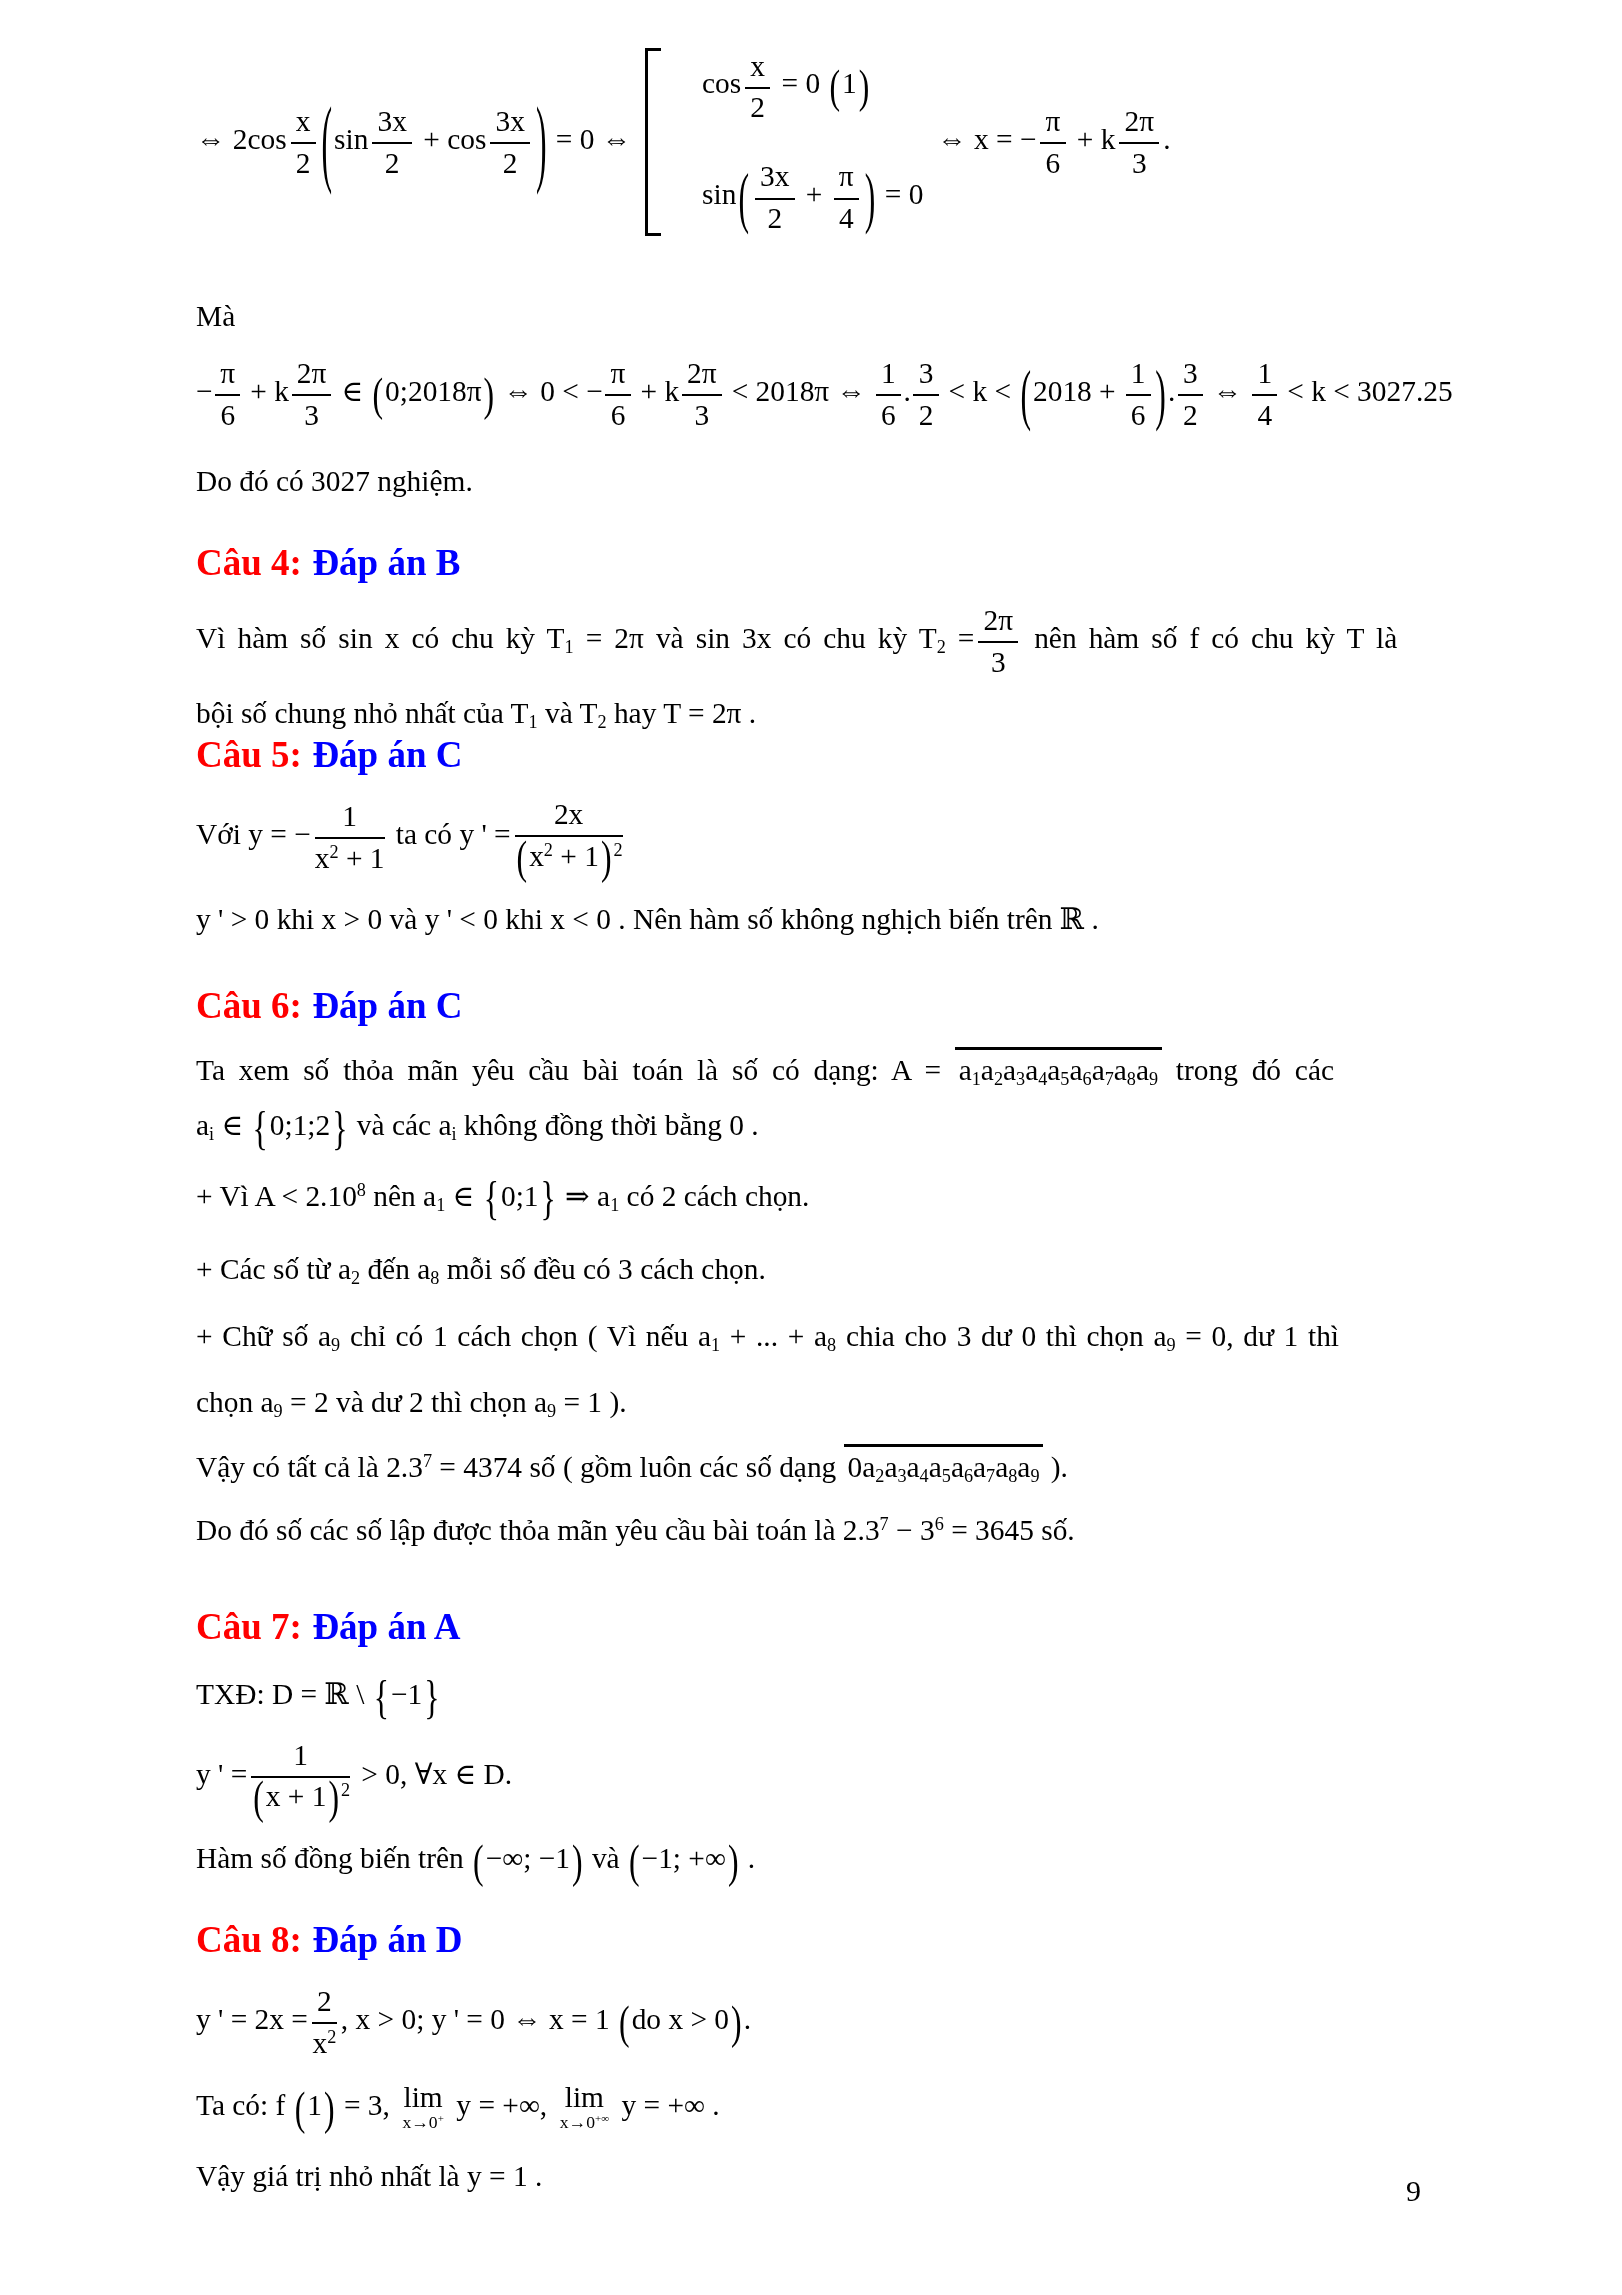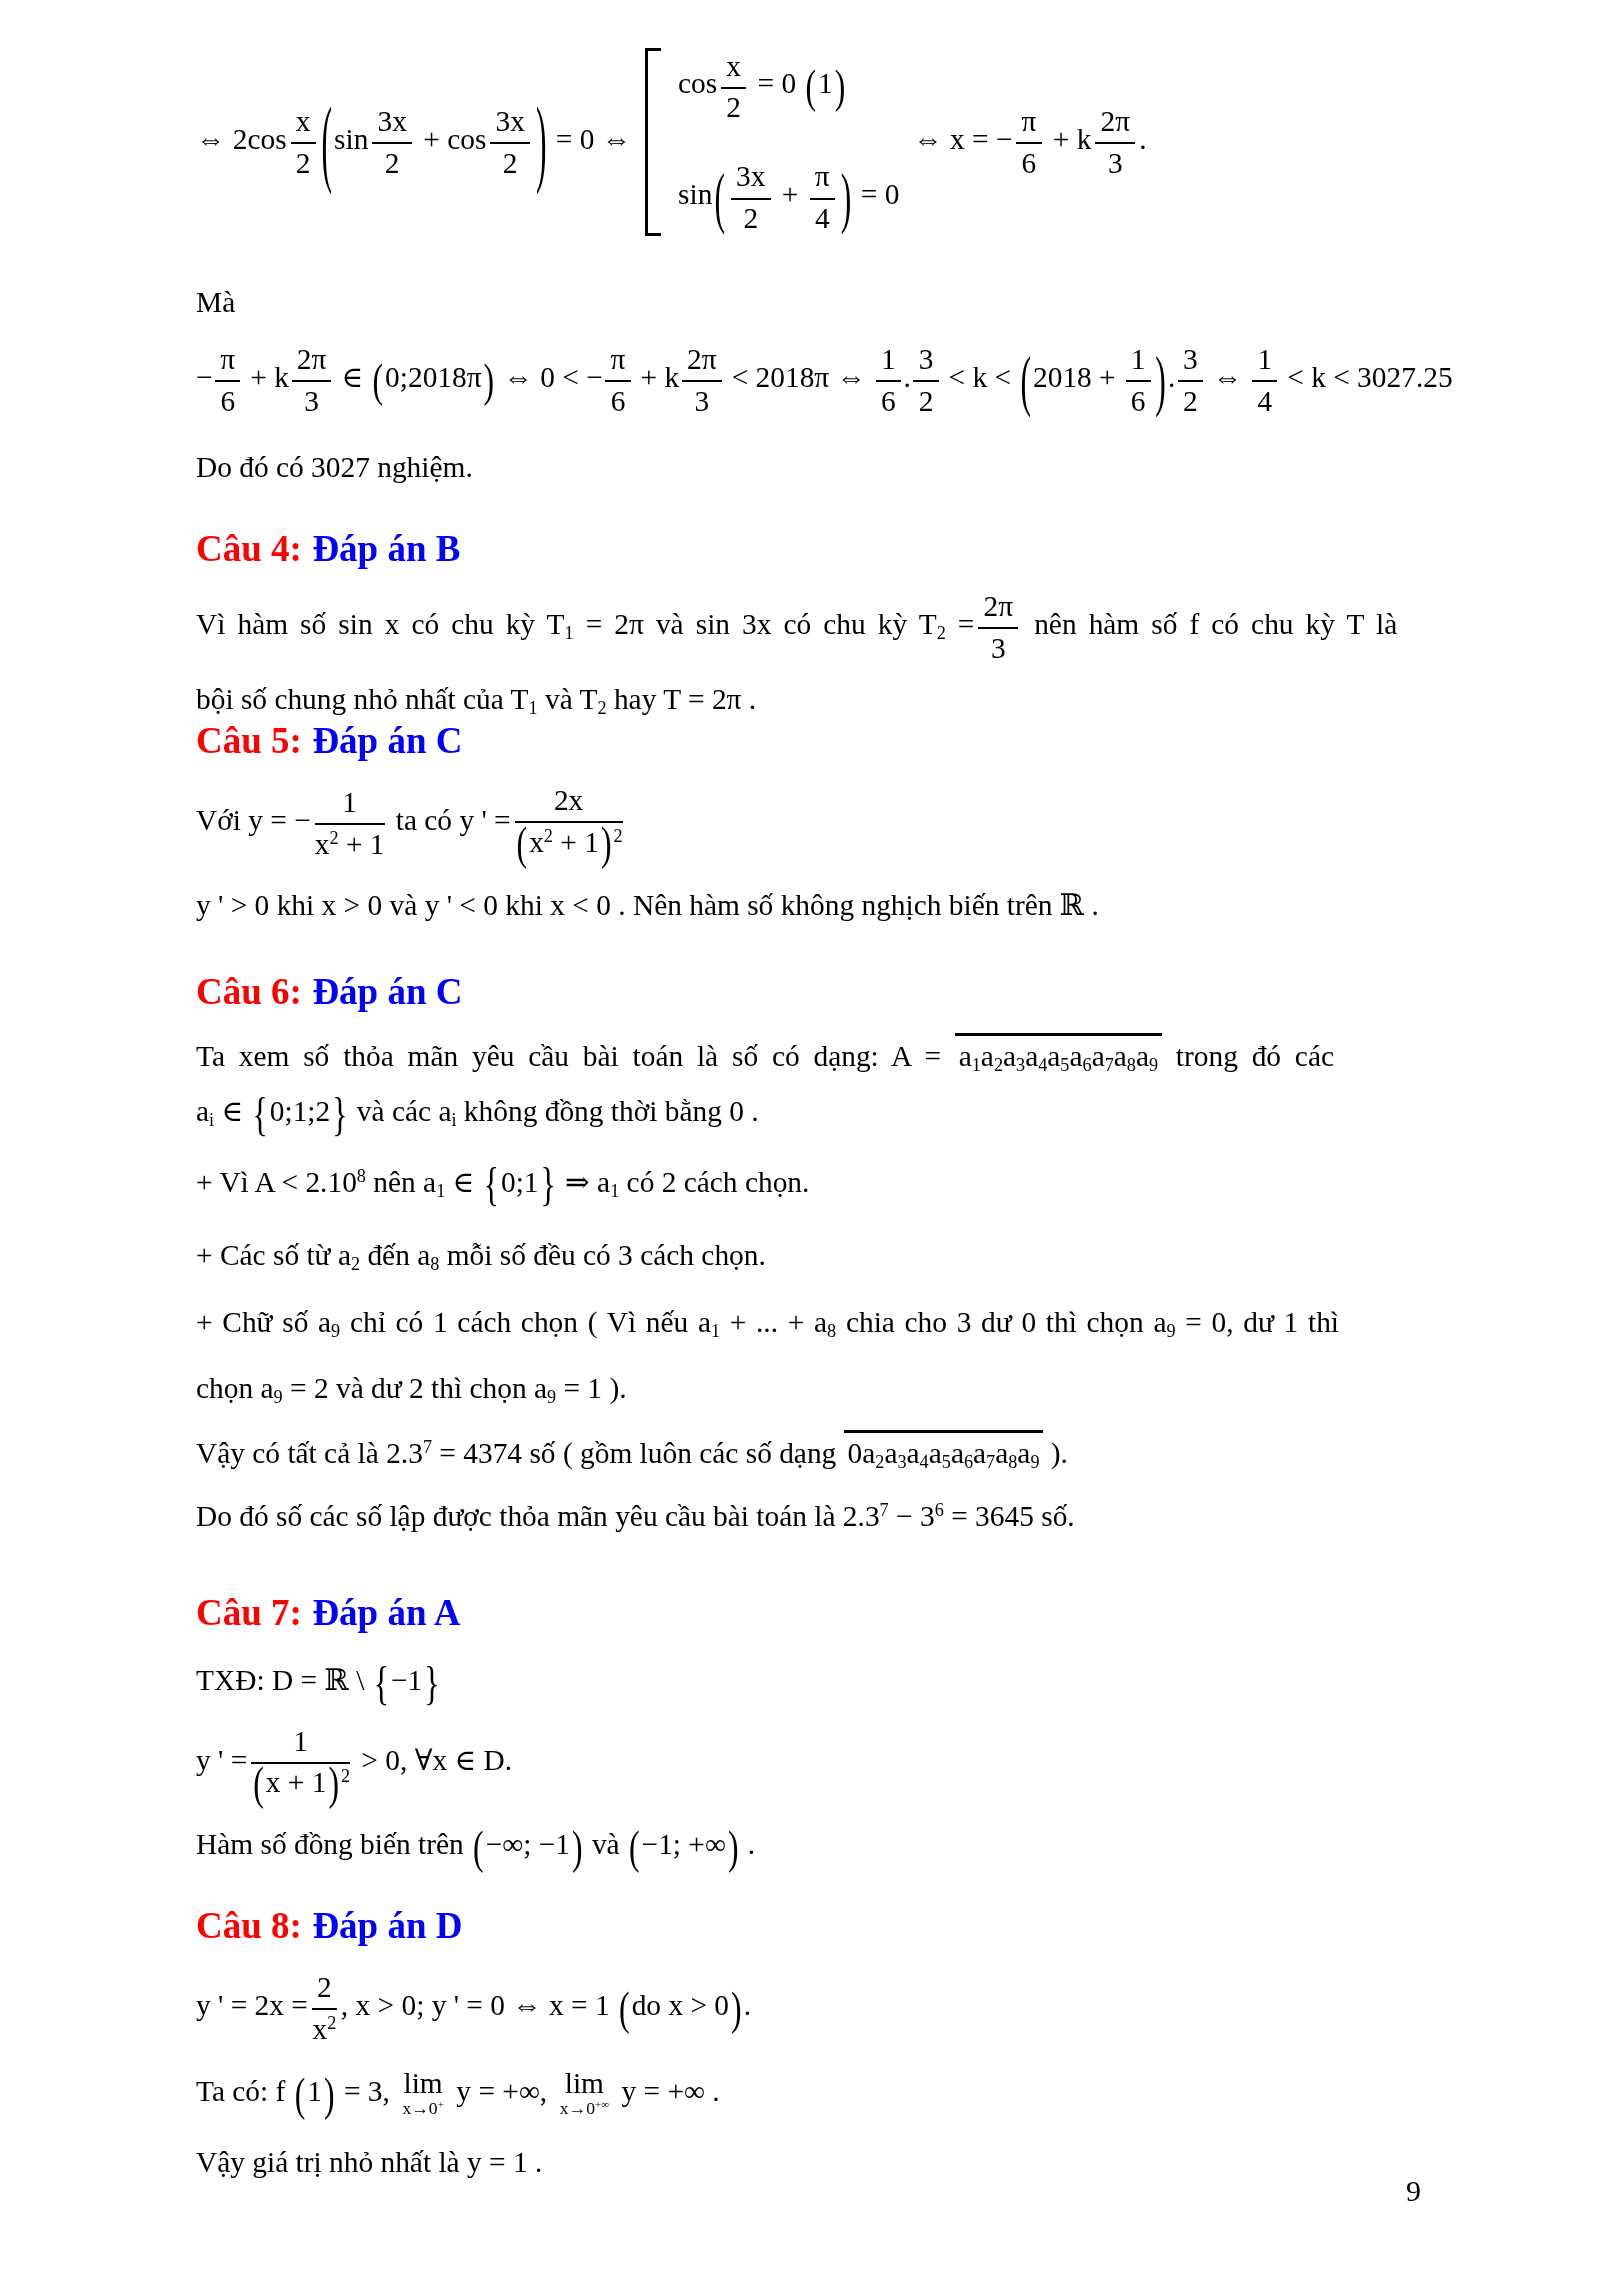--- a/index.html
+++ b/index.html
@@ -18,33 +18,33 @@
         margin:0 3.9px;line-height:1.15;text-align:center;}
   .fnum{border-bottom:2.6px solid #000;padding:1.3px 5.2px 3.3px;}
   .fden{padding-top:2.6px;}
   .msub{font-size:0.62em;vertical-align:-0.28em;line-height:1;}
   .msup{font-size:0.62em;vertical-align:0.55em;line-height:1;}
   .mov{display:inline-block;border-top:3.3px solid #000;padding:3.9px 3.9px 0;line-height:1.1;}
   .mbig{display:inline-block;vertical-align:middle;transform-origin:50% 50%;padding:0 2px;font-size:1.08em;}
   .k1{transform:scaleY(1.45);}
   .k2{transform:scaleY(2.15);}
   .k3{transform:scaleY(3.05);}
-  .mcases{display:inline-flex;align-items:center;vertical-align:middle;padding:5.2px 0;margin:0 6.5px;}
+  .mcases{display:inline-flex;align-items:center;vertical-align:middle;padding:5.2px 0;margin:0 6.5px;gap:24px;}
   .mbrk{align-self:stretch;width:13px;border-left:3.9px solid #000;border-top:3.9px solid #000;
         border-bottom:3.9px solid #000;margin-right:17px;}
   .mrows{display:inline-flex;flex-direction:column;align-items:flex-start;row-gap:34px;}
   .mrow{display:block;white-space:nowrap;}
   .mlim{display:inline-flex;flex-direction:column;align-items:center;vertical-align:middle;margin:0 5.2px;}
   .mlimw{line-height:1;}
   .mlimu{font-size:0.6em;line-height:1.2;}
   .mbb{font-family:"DejaVu Serif","DejaVu Sans",serif;}
 
   
   #l-eqmain{margin-top:9.2px;}
-  #l-ma{margin-top:38px;}
+  #l-ma{margin-top:52px;}
   #l-interval{margin-top:15.7px;}
   #l-interval .frac{margin:0 2.6px;}
   #l-concl3{margin-top:25px;}
   #l-h4{margin-top:35px;}
   #l-q4a{margin-top:17px;word-spacing:0.16em;}
   #l-q4b{margin-top:14.4px;}
   #l-h5{}
   #l-q5f{margin-top:18.3px;}
   #l-q5b{margin-top:22px;}
   #l-h6{margin-top:45px;}

